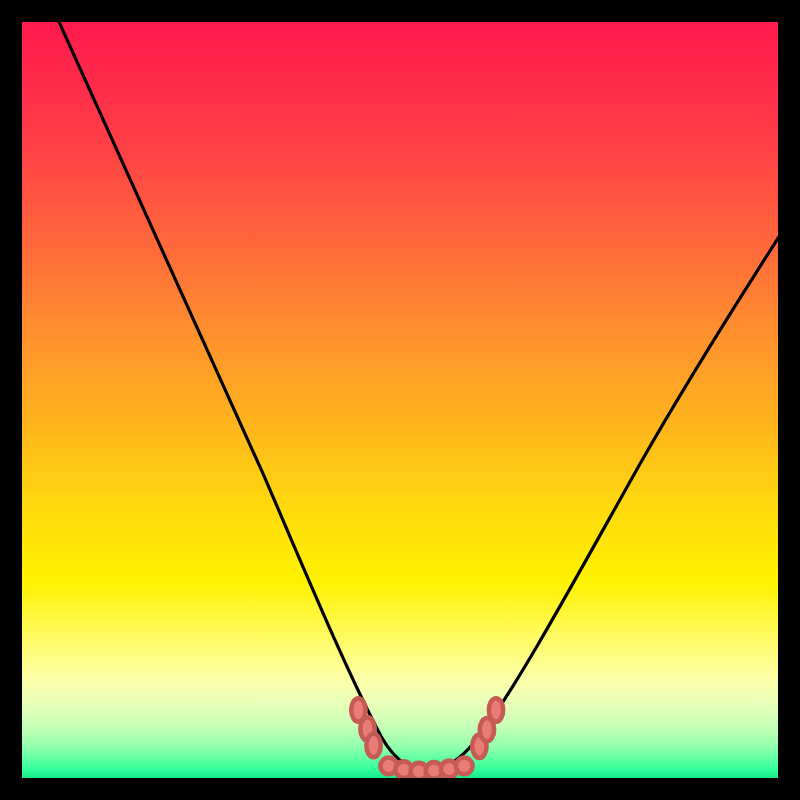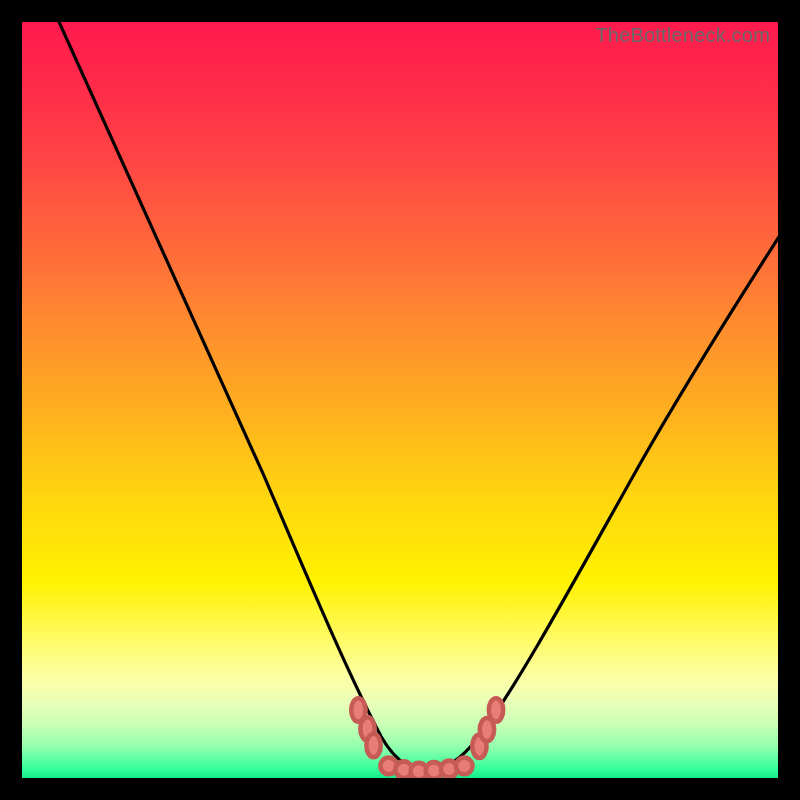--- a/index.html
+++ b/index.html
@@ -66,21 +66,20 @@
     stroke: #c65b55;
     stroke-width: 0.6;
   }
 </style>
 </head>
 <body>
 
 <div class="frame">
   <div class="plot">
 
-    <div class="watermark">TheBottleneck.com</div>
 
     <svg class="curve" viewBox="0 0 100 100" preserveAspectRatio="none">
       <path d="M 4,-2
                C 14,20 24,42 32,60
                C 38,74 43,86 47.5,94.5
                C 49.5,98 51.5,99 53.5,99" fill="none" stroke="#000" stroke-width="0.42"></path>
       <path d="M 53.5,99
                C 56,99 58,97.6 60.5,94.5
                C 66,87 73,74 82,58
                C 90,44 96,35 101,27" fill="none" stroke="#000" stroke-width="0.42"></path>

